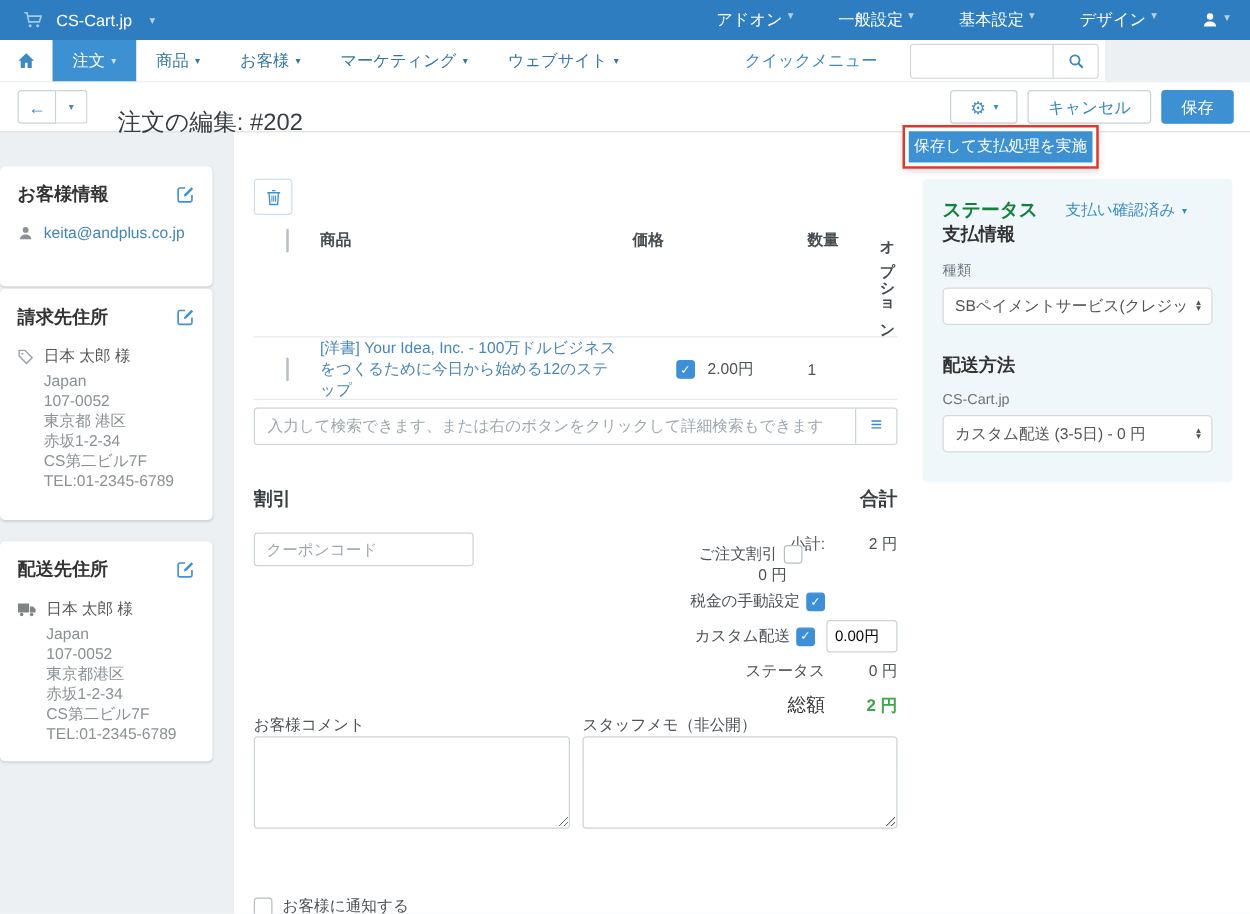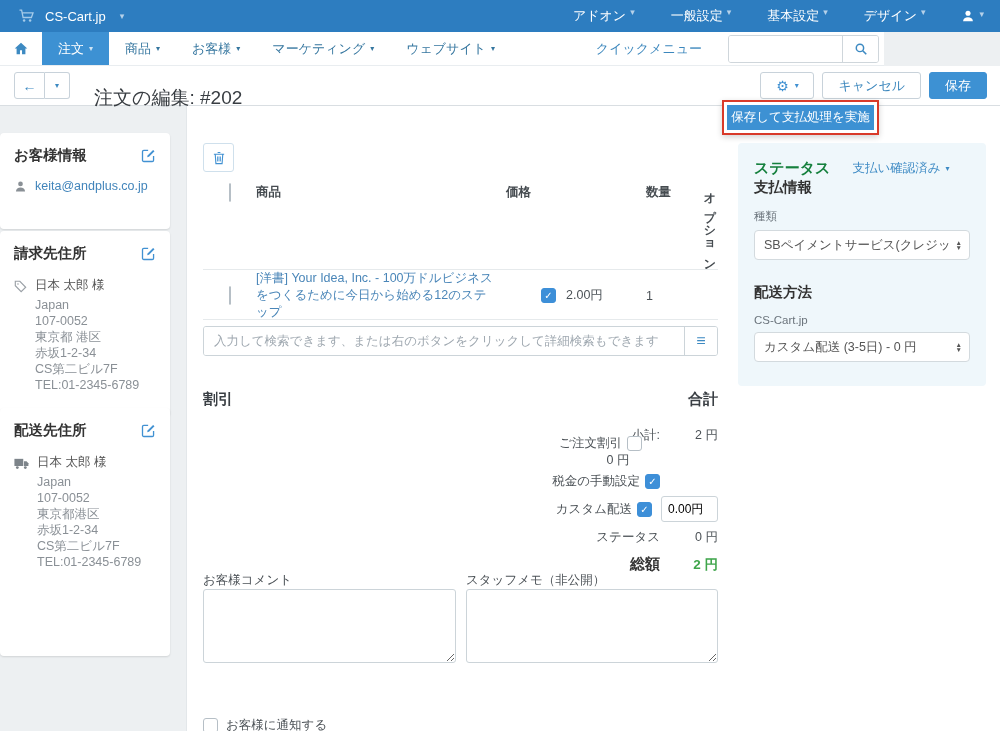--- a/index.html
+++ b/index.html
@@ -47,21 +47,21 @@
 
   
   .save-dropdown { position:absolute; left:722px; top:100px; width:157px; background:#fff;
                    border:2px solid #d93a2a; padding:3px; box-shadow:0 2px 6px rgba(0,0,0,.18); z-index:20; }
   .save-dropdown-item { background:#3d91d3; color:#fff; font-size:12.5px; text-align:center; padding:4px 4px; white-space:nowrap; cursor:pointer; }
 
   
   .card { position:absolute; left:0; width:170px; background:#fff; border-radius:4px; box-shadow:0 1px 2px rgba(0,0,0,.12); padding:13px 14px; }
   .card-1 { top:109px; height:96px;margin-top:24px; }
   .card-2 { top:231px; height:185px; }
-  .card-3 { top:408px; height:248px; }
+  .card-3 { top:433px; height:176px; }
   .card-head { display:flex; align-items:center; justify-content:space-between; }
   .card-title { font-size:14.5px; font-weight:bold; color:#333; }
   .edit-btn { cursor:pointer; display:flex; }
   .email-row { display:flex; align-items:center; gap:8px; margin-top:14px; }
   .email-link { font-size:12.5px; color:#4285bb; cursor:pointer; }
   .addr-row { display:flex; gap:8px; margin-top:14px; }
   .addr-icon { flex:none; margin-top:2px; }
   .addr-name { font-size:12.5px; color:#555; margin-bottom:3px; }
   .addr-line { font-size:12.5px; color:#8a9096; line-height:16px; }
 
@@ -91,21 +91,21 @@
   .totals-header { position:absolute; left:16px; top:284px; width:515px; display:flex; justify-content:space-between; }
   .sec-title { font-size:15px; font-weight:bold; color:#3a3f44; }
   .coupon-input { position:absolute; left:16px; top:320px; width:176px; height:27px; border:1px solid #ccd4d9; border-radius:3px; padding:0 9px; font-size:12.5px; font-family:inherit; outline:none; }
 
   .totals { position:absolute; left:296px; top:318px; width:235px; }
   .t-line { display:flex; align-items:center; justify-content:flex-end; }
   .t-label { display:flex; align-items:center; gap:5px; font-size:12.5px; color:#4c5257; }
   .t-value { width:58px; text-align:right; font-size:12.5px; color:#4c5257; }
   .l-sub { height:22px; } .l-disc { height:23px;flex-direction:column; } .l-tax { height:25px; } .l-ship { height:30px; } .l-fee { height:27px; } .l-total { height:27px; }
   .ship-input { width:57px; height:26px; border:1px solid #ccd4d9; border-radius:3px; padding:0 6px; font-size:12px; font-family:inherit; margin-left:9px; outline:none; }
-  .total-label { font-size:15px; font-weight:bold; color:#333; }
+  .total-label { font-size:15px; font-weight:normal; color:#333; }
   .total-value { font-size:13.5px; font-weight:bold; color:#3fa54b; }
 
   .comment-label { position:absolute; top:466px; font-size:12.5px; color:#4c5257; }
   .comment-label.c1 { left:16px; } .comment-label.c2 { left:279px; }
   .comment-box { position:absolute; top:483px; height:74px; border:1px solid #ccd4d9; border-radius:3px; resize:both; font-family:inherit; font-size:12.5px; padding:5px; outline:none; }
   .box1 { left:16px; width:253px; } .box2 { left:279px; width:252px; }
 
   .notify { position:absolute; left:16px; display:flex; align-items:center; gap:8px; font-size:12.5px; color:#4c5257;margin-top:33px; }
   .n1 { top:578px; } .n2 { top:604px; }
 
@@ -355,20 +355,21 @@
     <div class="adv-search-btn">
       <span>≡</span>
     </div>
   </div>
 
   <div class="totals-header">
     <span class="sec-title">割引</span>
     <span class="sec-title">合計</span>
   </div>
 
+  <input type="text" class="coupon-input" placeholder="クーポンコード" style="">
 
   <div class="totals">
     <div class="t-line l-sub">
       <span class="t-label">小計:</span>
       <span class="t-value">2 円</span>
     </div>
     <div class="t-line l-disc">
       <span class="t-label">
         <span>ご注文割引</span>
         <span class="cb"></span>

